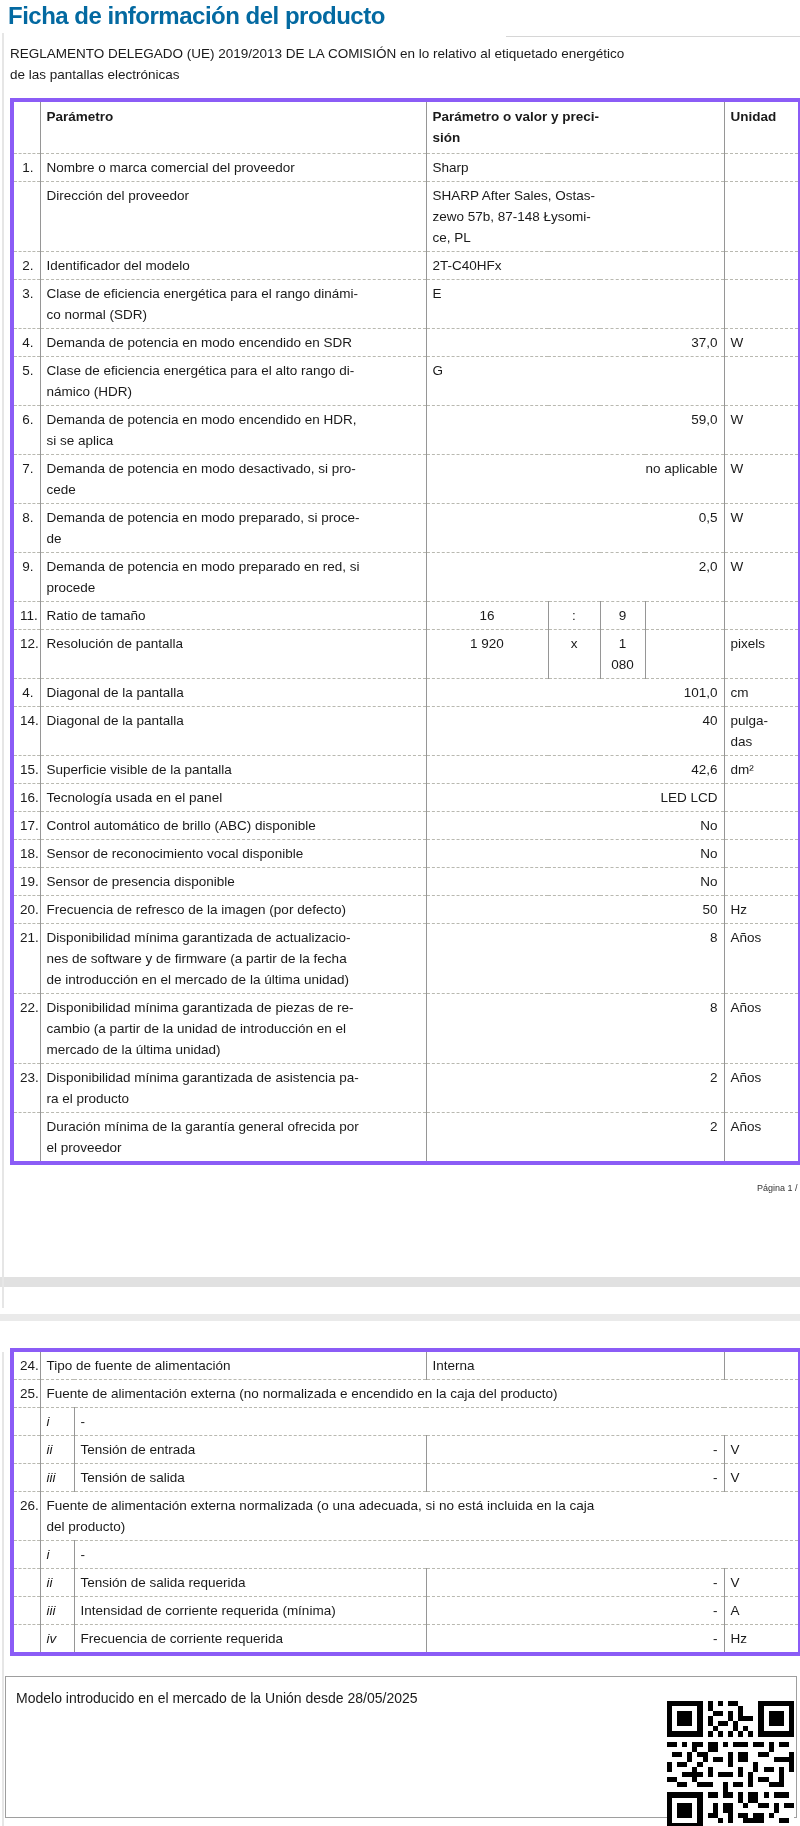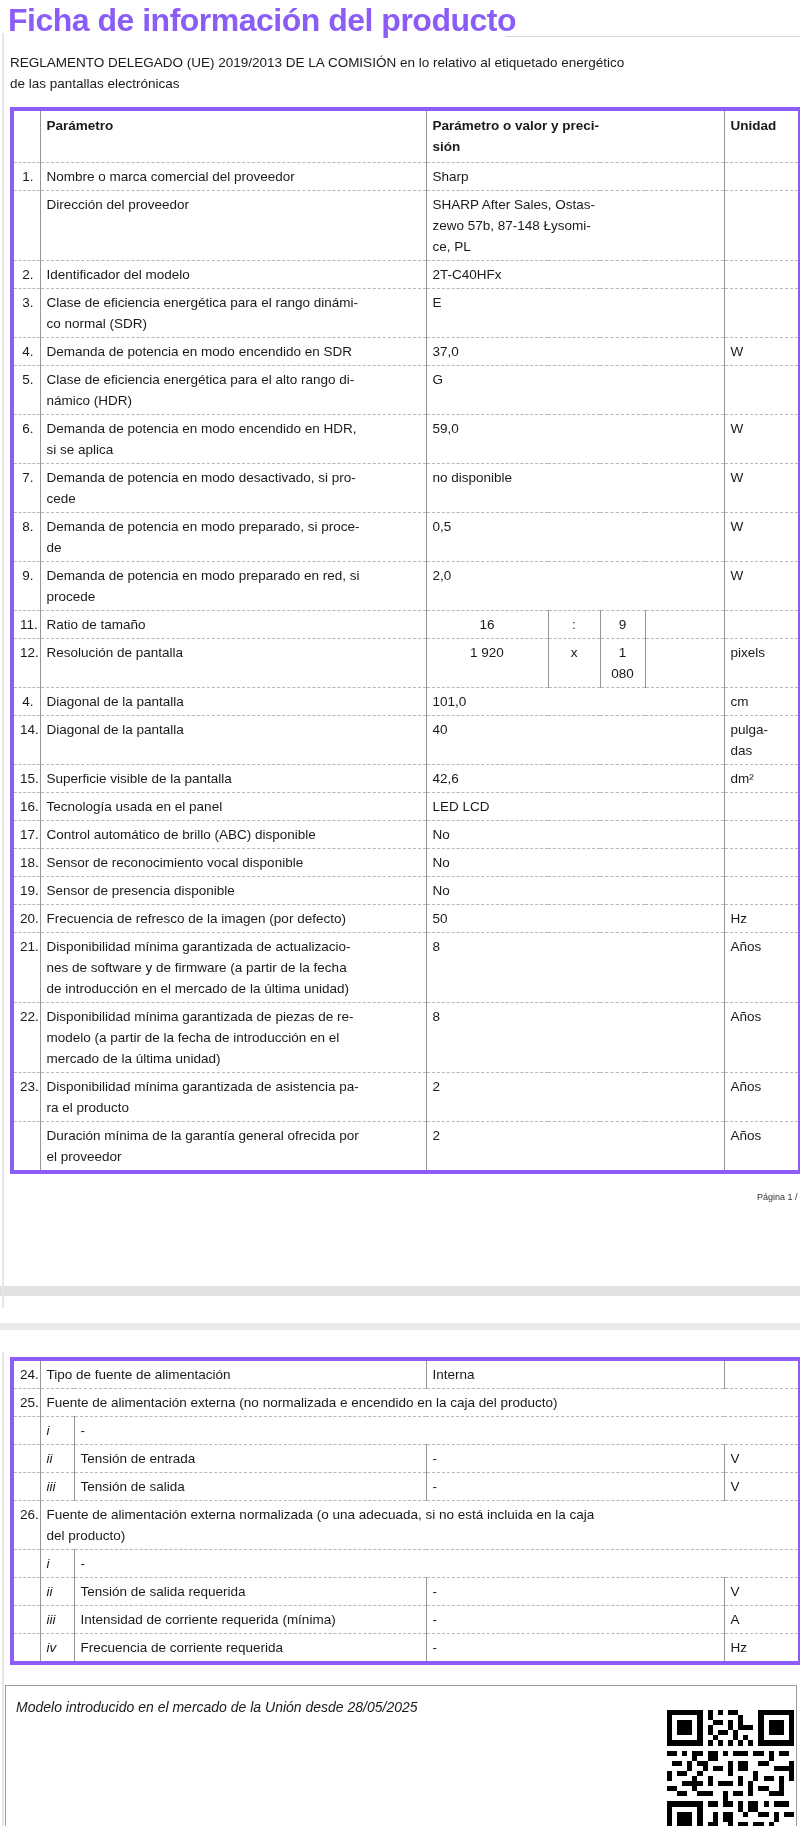--- a/index.html
+++ b/index.html
@@ -1,43 +1,43 @@
 <!DOCTYPE html>
 <html><head>
 <meta charset="utf-8">
 <style>
   html,body{margin:0;padding:0;}
   body{
     width:800px;height:1826px;overflow:hidden;background:#ffffff;
     font-family:"Liberation Sans",sans-serif;color:#1a1a1a;position:relative;
   }
-  .title{margin:2px 0 0 8px;font-size:32px;font-weight:bold;color:#8b5cf6;letter-spacing:-0.5px;}
+  .title{margin:2px 0 0 8px;font-size:24px;font-weight:bold;color:#0369a1;letter-spacing:-0.5px;}
   .subtitle{margin:13px 8px 0 10px;font-size:13.5px;line-height:21px;white-space:pre-line;}
   table.fiche{
     border-collapse:collapse;table-layout:fixed;margin:13px 0 0 10px;width:788px;
     font-size:13.5px;line-height:21px;border:4px solid #8b5cf6;
   }
   table.fiche td{
     border-left:1px solid #969696;border-right:1px solid #969696;
     border-top:1px dashed #b9b9b1;border-bottom:1px dashed #b9b9b1;
     vertical-align:top;padding:3px 6px;overflow:hidden;
   }
   table.fiche tr.hdr td{font-weight:bold;padding:4px 6px 5px 6px;}
   td.num{text-align:right;padding-right:5px;}
-  td.vr{padding-right:8px;}
+  td.vr{text-align:right;padding-right:8px;}
   td.vl{padding-left:7px;}
   td.ctr{text-align:center;}
   td.roman{font-style:italic;padding-left:6px;}
   .pre{white-space:pre-line;}
   .pageno{margin:18px -5px 0 0;text-align:right;font-size:9px;color:#333;}
   .bar1{height:10px;background:#e1e1e1;margin-top:84px;}
   .bar2{height:7px;background:#eaeaea;margin-top:27px;}
   table.t2{margin-top:27px;padding-left:44px;}
   .footerbox{position:relative;margin:20px 3px 0 5px;height:140px;border:1px solid #9e9e9e;background:#fff;}
-  .footer-text{padding:13px 0 0 10px;font-size:14px;font-style:italic;}
+  .footer-text{padding:13px 0 0 10px;font-size:14px;}
   .qr{position:absolute;top:24px;right:2px;}
   .edge-l1{position:absolute;left:2px;top:33px;width:2px;height:1275px;background:#e6e6e6;}
   .edge-l2{position:absolute;left:2px;top:1352px;width:2px;height:474px;background:#e6e6e6;}
   .topline{position:absolute;left:506px;top:36px;width:294px;height:1px;background:#d6d6d6;}
 </style>
 </head>
 <body>
 
 <div class="edge-l1"></div>
 <div class="edge-l2"></div>
@@ -110,21 +110,21 @@
     <td class="num">6.</td>
     <td class="pre">Demanda de potencia en modo encendido en HDR,
 si se aplica</td>
     <td colspan="4" class="vr pre">59,0</td>
     <td class="pre">W</td>
   </tr>
   <tr>
     <td class="num">7.</td>
     <td class="pre">Demanda de potencia en modo desactivado, si pro-
 cede</td>
-    <td colspan="4" class="vr pre">no disponible</td>
+    <td colspan="4" class="vr pre">no aplicable</td>
     <td class="pre">W</td>
   </tr>
   <tr>
     <td class="num">8.</td>
     <td class="pre">Demanda de potencia en modo preparado, si proce-
 de</td>
     <td colspan="4" class="vr pre">0,5</td>
     <td class="pre">W</td>
   </tr>
   <tr>
@@ -205,21 +205,21 @@
     <td class="num">21.</td>
     <td class="pre">Disponibilidad mínima garantizada de actualizacio-
 nes de software y de firmware (a partir de la fecha
 de introducción en el mercado de la última unidad)</td>
     <td colspan="4" class="vr pre">8</td>
     <td class="pre">Años</td>
   </tr>
   <tr>
     <td class="num">22.</td>
     <td class="pre">Disponibilidad mínima garantizada de piezas de re-
-modelo (a partir de la fecha de introducción en el
+cambio (a partir de la unidad de introducción en el
 mercado de la última unidad)</td>
     <td colspan="4" class="vr pre">8</td>
     <td class="pre">Años</td>
   </tr>
   <tr>
     <td class="num">23.</td>
     <td class="pre">Disponibilidad mínima garantizada de asistencia pa-
 ra el producto</td>
     <td colspan="4" class="vr pre">2</td>
     <td class="pre">Años</td>

